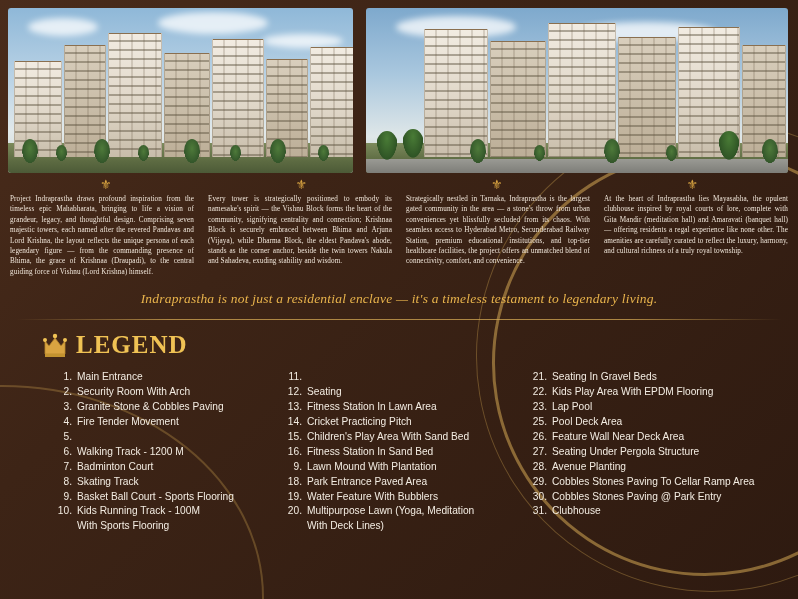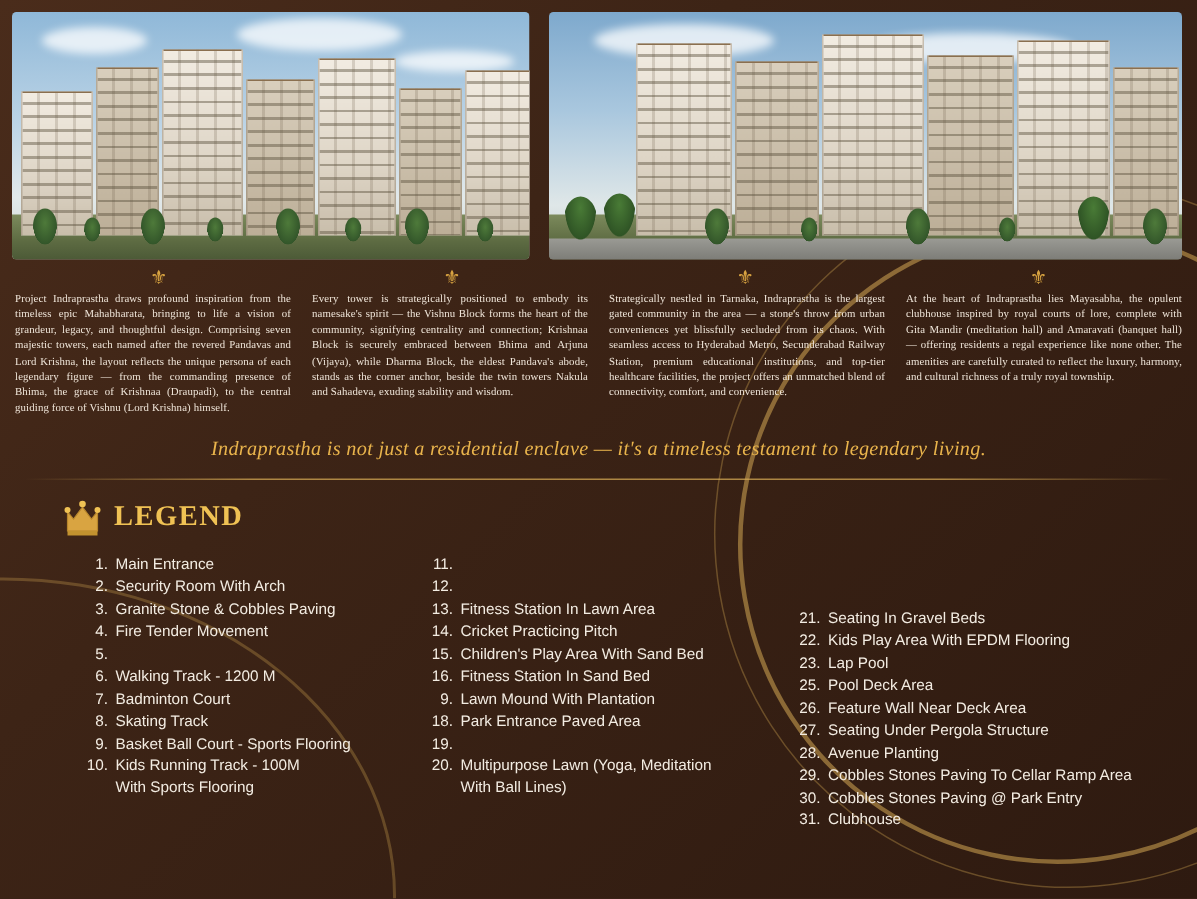--- a/index.html
+++ b/index.html
@@ -202,36 +202,36 @@
     align-items: center;
     gap: 8px;
   }
   .legend-icon {
     width: 26px;
     height: 30px;
     position: relative;
   }
   .legend-title {
     color: #f0c254;
-    font-size: 19px;
+    font-size: 25px;
     letter-spacing: 1px;
     font-family: "Liberation Serif", serif;
     font-weight: bold;
   }
   .legend-cols {
     display: flex;
     margin-top: 10px;
     padding-left: 10px;
   }
   .legend-col {
     flex: 0 0 auto;
   }
   .legend-col:nth-child(1) { width: 230px; }
   .legend-col:nth-child(2) { width: 245px; }
-  .legend-col:nth-child(3) { width: 260px; margin-top: 36px; }
+  .legend-col:nth-child(3) { width: 260px; }
   .legend-item {
     color: #f3ece2;
     font-size: 10.2px;
     line-height: 14.9px;
     font-family: "Liberation Sans", sans-serif;
     display: flex;
   }
   .legend-num {
     display: inline-block;
     min-width: 20px;
@@ -412,20 +412,21 @@
           </div>
         <div class="legend-cont">With Sports Flooring</div>
       </div>
 
       <div class="legend-col">
         <div class="legend-item">
             <span class="legend-num">11.</span>
           </div>
         <div class="legend-item">
             <span class="legend-num">12.</span>
+            <span class="legend-text">Seating</span>
           </div>
         <div class="legend-item">
             <span class="legend-num">13.</span>
             <span class="legend-text">Fitness Station In Lawn Area</span>
           </div>
         <div class="legend-item">
             <span class="legend-num">14.</span>
             <span class="legend-text">Cricket Practicing Pitch</span>
           </div>
         <div class="legend-item">
@@ -439,26 +440,27 @@
         <div class="legend-item">
             <span class="legend-num">9.</span>
             <span class="legend-text">Lawn Mound With Plantation</span>
           </div>
         <div class="legend-item">
             <span class="legend-num">18.</span>
             <span class="legend-text">Park Entrance Paved Area</span>
           </div>
         <div class="legend-item">
             <span class="legend-num">19.</span>
+            <span class="legend-text">Water Feature With Bubblers</span>
           </div>
         <div class="legend-item">
             <span class="legend-num">20.</span>
             <span class="legend-text">Multipurpose Lawn (Yoga, Meditation</span>
           </div>
-        <div class="legend-cont">With Ball Lines)</div>
+        <div class="legend-cont">With Deck Lines)</div>
       </div>
 
       <div class="legend-col">
         <div class="legend-item">
             <span class="legend-num">21.</span>
             <span class="legend-text">Seating In Gravel Beds</span>
           </div>
         <div class="legend-item">
             <span class="legend-num">22.</span>
             <span class="legend-text">Kids Play Area With EPDM Flooring</span>

